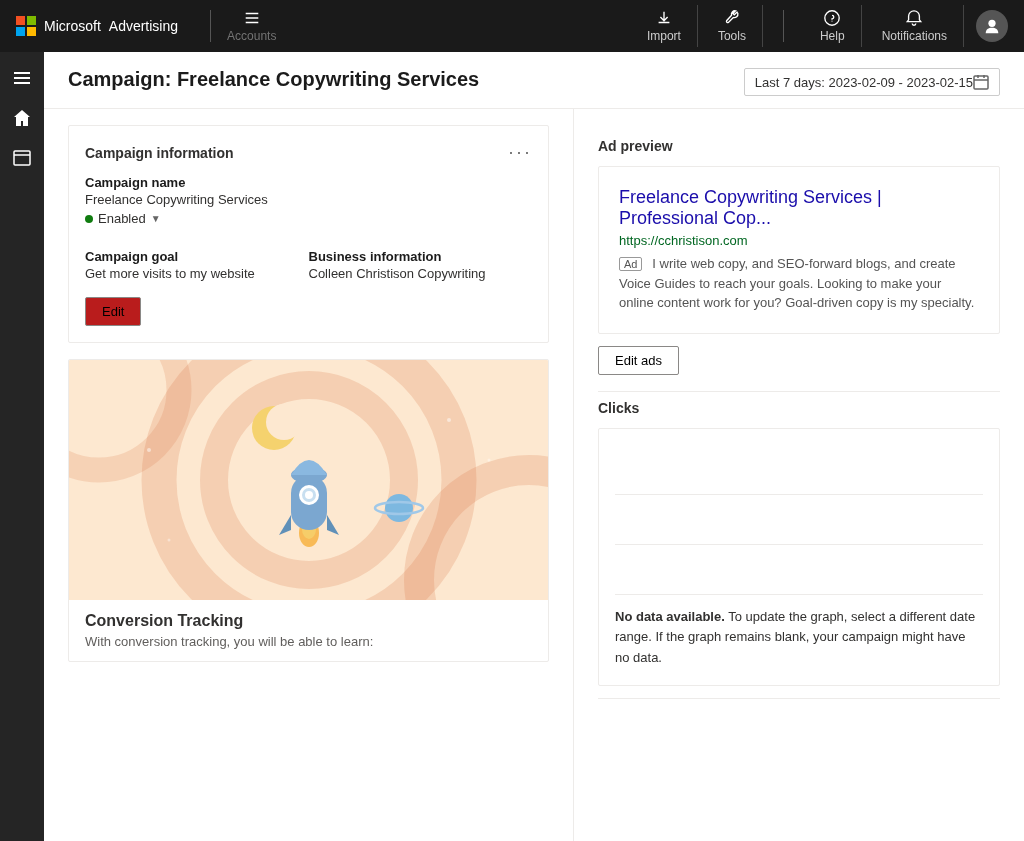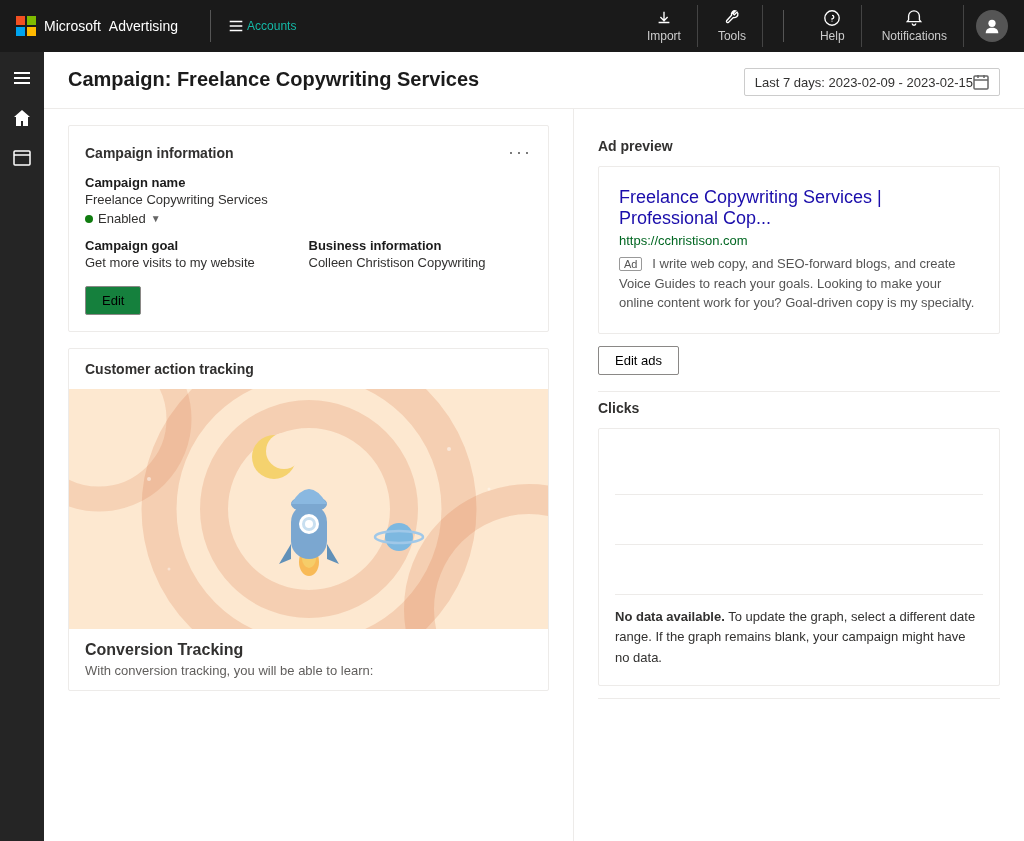--- a/index.html
+++ b/index.html
@@ -14,21 +14,21 @@
     }
     .topnav-logo { display: flex; align-items: center; gap: 8px; margin-right: 16px; }
     .ms-squares { display: grid; grid-template-columns: 1fr 1fr; gap: 2px; width: 20px; height: 20px; }
     .ms-sq { width: 9px; height: 9px; }
     .ms-sq.red { background: #f25022; }
     .ms-sq.green { background: #7fba00; }
     .ms-sq.blue { background: #00a4ef; }
     .ms-sq.yellow { background: #ffb900; }
     .topnav-brand { font-size: 14px; color: #fff; font-weight: 400; }
     .topnav-divider { width: 1px; background: #555; height: 32px; margin: 0 16px; }
-    .topnav-accounts { display: flex; align-items: center; font-size: 12px; color: #14b8a6; cursor: pointer; gap: 2px; }
+    .topnav-accounts { display: flex; flex-direction: column; align-items: center; font-size: 12px; color: #737373; cursor: pointer; gap: 2px; }
     .topnav-accounts svg { width: 18px; height: 18px; }
     .topnav-right { margin-left: auto; display: flex; align-items: center; gap: 4px; }
     .topnav-action { display: flex; flex-direction: column; align-items: center; padding: 4px 16px; font-size: 12px; color: #ccc; cursor: pointer; gap: 2px; border-right: 1px solid #444; }
     .topnav-action:last-child { border-right: none; }
     .topnav-action svg { width: 18px; height: 18px; }
     .topnav-action span { font-size: 12px; }
     .topnav-avatar { width: 32px; height: 32px; border-radius: 50%; background: #555; margin-left: 8px; display: flex; align-items: center; justify-content: center; cursor: pointer; }
 
     
     .layout { display: flex; height: calc(100vh - 52px); overflow: hidden; }
@@ -56,22 +56,22 @@
     .card-title { font-size: 14px; font-weight: 600; color: #323130; }
     .card-menu { cursor: pointer; color: #666; font-size: 18px; letter-spacing: 2px; }
 
     .field-label { font-size: 13px; font-weight: 600; color: #1b1b1b; margin-bottom: 2px; }
     .field-value { font-size: 13px; color: #323130; }
     .status-badge { display: inline-flex; align-items: center; gap: 5px; font-size: 13px; margin-top: 4px; }
     .status-dot { width: 8px; height: 8px; border-radius: 50%; background: #107c10; }
     .status-text { color: #323130; }
     .status-chevron { color: #666; font-size: 10px; }
 
-    .info-grid { display: grid; grid-template-columns: 1fr 1fr; margin-top: 12px; }
-    .edit-btn { border: 1px solid #8a8886; background: #15803d; padding: 6px 16px; font-size: 13px; cursor: pointer; border-radius: 2px; margin-top: 16px; }
+    .info-grid { display: grid; grid-template-columns: 1fr 1fr; margin-top: 23px; }
+    .edit-btn { border: 1px solid #8a8886; background: #b91c1c; padding: 6px 16px; font-size: 13px; cursor: pointer; border-radius: 2px; margin-top: 16px; }
 
     
     .tracking-card { background: #fff; border: 1px solid #edebe9; border-radius: 2px; margin-bottom: 16px; overflow: hidden; }
     .tracking-card-header { padding: 12px 16px; font-size: 14px; font-weight: 600; }
     .tracking-image { width: 100%; height: 240px; background: #fde8d0; display: flex; align-items: center; justify-content: center; overflow: hidden; position: relative; }
 
     .conversion-section { padding: 12px 16px; }
     .conversion-title { font-size: 16px; font-weight: 600; margin-bottom: 4px; }
     .conversion-desc { font-size: 13px; color: #605e5c; }
 
@@ -214,23 +214,20 @@
             </div>
             <div>
               <div class="field-label">Business information</div>
               <div class="field-value">Colleen Christison Copywriting</div>
             </div>
           </div>
           <button class="edit-btn">Edit</button>
         </div>
 
         <div class="tracking-card">
-          <div class="tracking-card-header">
-            <span>Customer action tracking</span>
-          </div>
           <div class="tracking-image">
 
             <svg width="480" height="240" viewBox="0 0 480 240" style="position:absolute;top:0;left:0;">
 
               <circle cx="240" cy="120" r="150" fill="none" stroke="rgba(215,110,60,0.2)" stroke-width="35"></circle>
               <circle cx="240" cy="120" r="95" fill="none" stroke="rgba(215,110,60,0.2)" stroke-width="28"></circle>
               <circle cx="460" cy="220" r="110" fill="none" stroke="rgba(215,110,60,0.2)" stroke-width="30"></circle>
               <circle cx="30" cy="30" r="80" fill="none" stroke="rgba(215,110,60,0.18)" stroke-width="25"></circle>
 
               <circle cx="205" cy="68" r="22" fill="#f5d26e"></circle>

